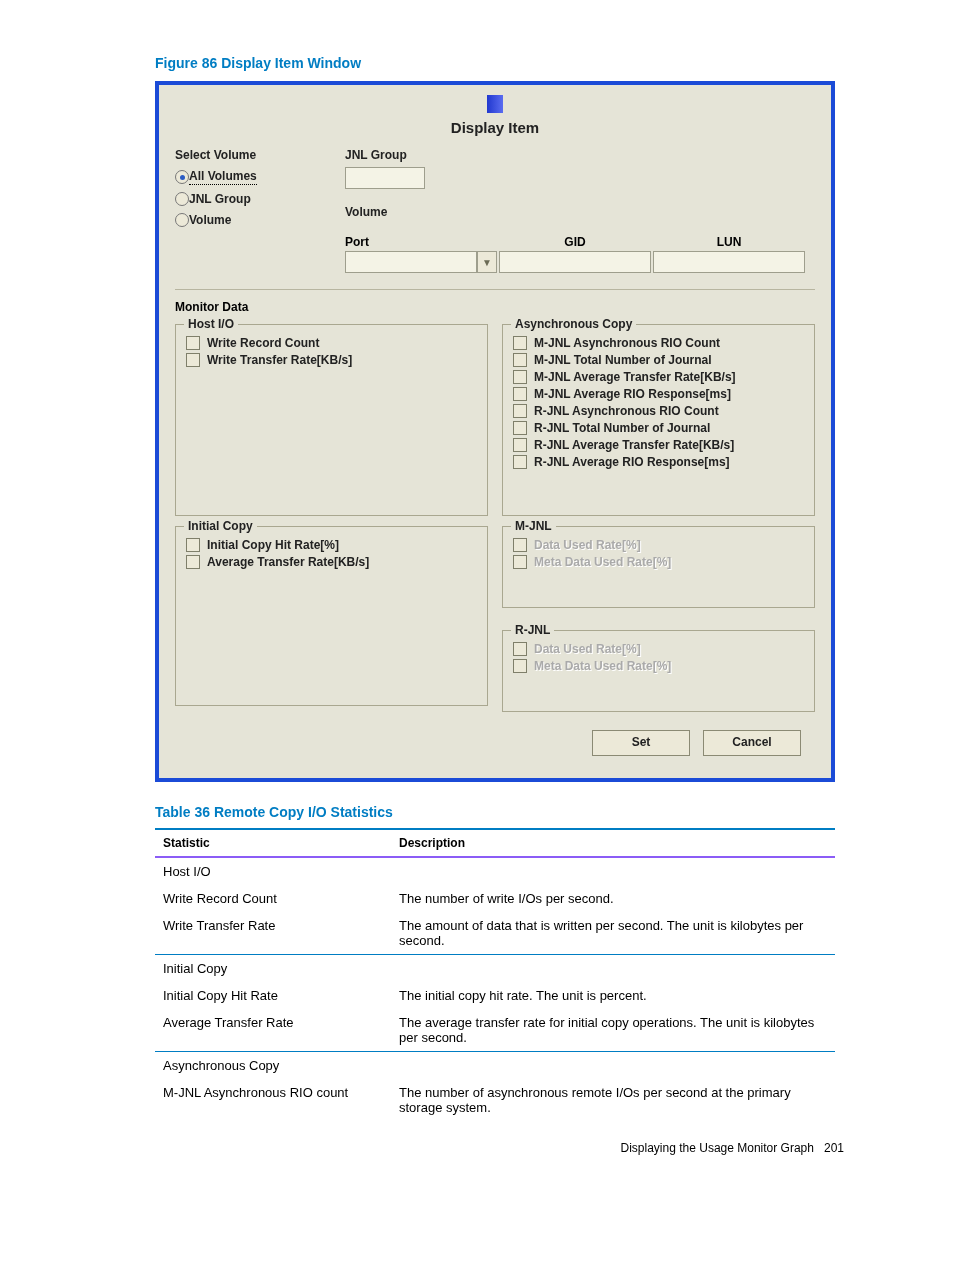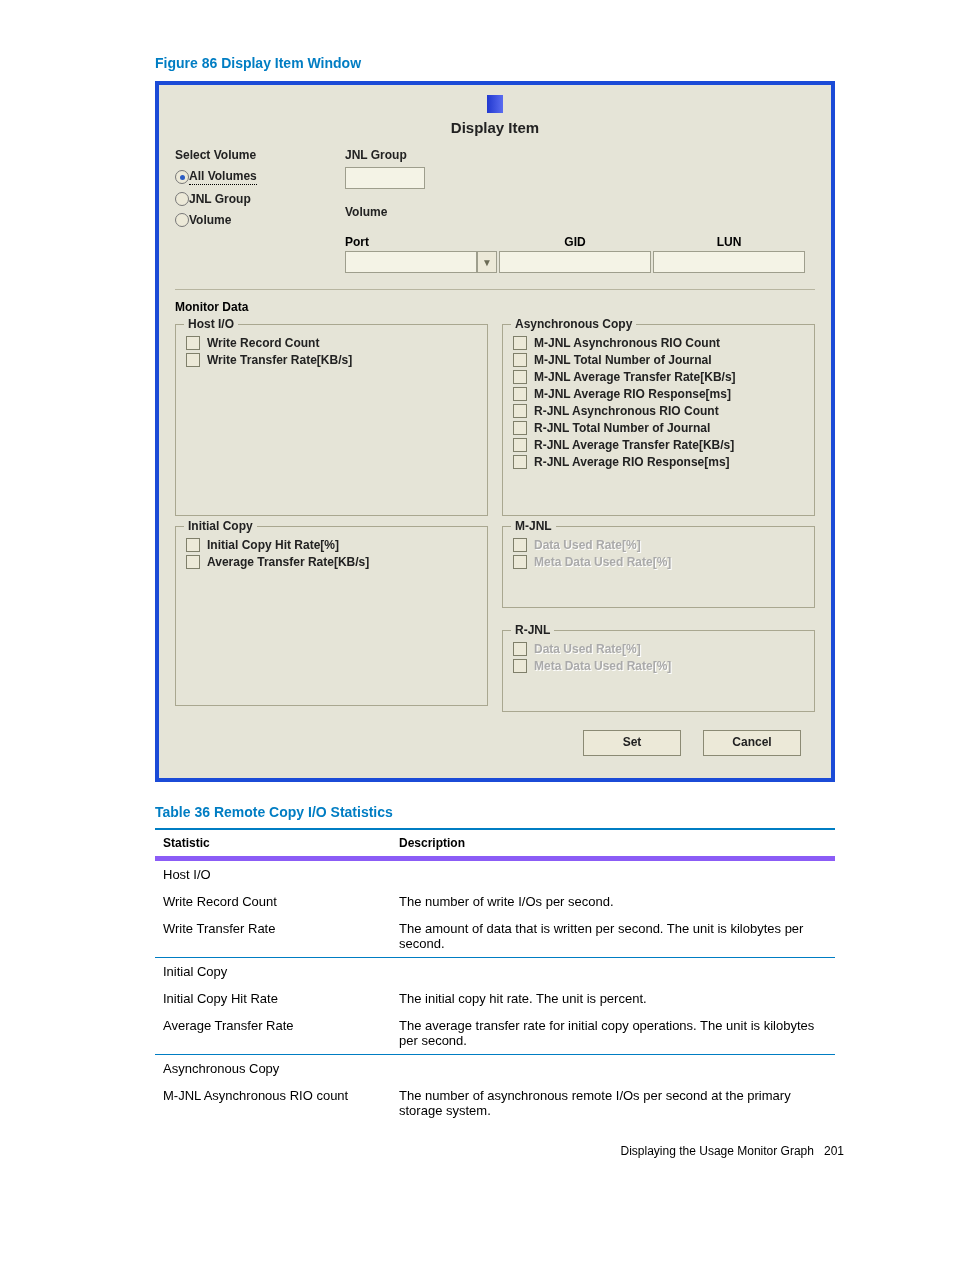--- a/index.html
+++ b/index.html
@@ -110,40 +110,40 @@
   .two-col > div{flex:1;min-width:0;}
   .chk-row{
     display:flex;align-items:center;gap:7px;margin:3px 0;
     font-size:12px;font-weight:bold;color:#222;
   }
   .chk-row.disabled{color:#aaa;text-shadow:1px 1px 0 #fff;}
   .chk{
     width:12px;height:12px;border:1px solid #7f7f6a;background:#ece9d8;flex:none;
   }
   .btnbar{
-    display:flex;justify-content:flex-end;gap:22px;
+    display:flex;justify-content:flex-end;gap:13px;
     padding:4px 30px 22px 0;
   }
   .btnw{
     width:96px;height:24px;border:1px solid #8b8a74;background:#ece9d8;
     text-align:center;line-height:22px;font-size:12px;font-weight:bold;color:#222;
   }
 
   
   .tbl-title{
     color:#007dc3;font-size:14px;font-weight:bold;margin:22px 0 8px 0;
     font-family:"Segoe UI","Arial Narrow",Arial,sans-serif;
   }
   table.doc{
     border-collapse:collapse;width:680px;font-size:13px;
     font-family:"Arial Narrow","Segoe UI",Arial,sans-serif;
   }
   table.doc th{
     text-align:left;font-size:12px;padding:6px 8px;
-    border-top:2px solid #007dc3;border-bottom:5px solid #8b5cf6;
+    border-top:2px solid #007dc3;border-bottom:2px solid #8b5cf6;
     font-family:"Arial Narrow",Arial,sans-serif;
   }
   table.doc td{
     padding:6px 8px;vertical-align:top;
     font-family:"Arial Narrow",Arial,sans-serif;
     font-size:13px;
   }
   table.doc td.stat{width:220px;}
   table.doc tr.grp td{border-top:1px solid #007dc3;}
   .footer{

